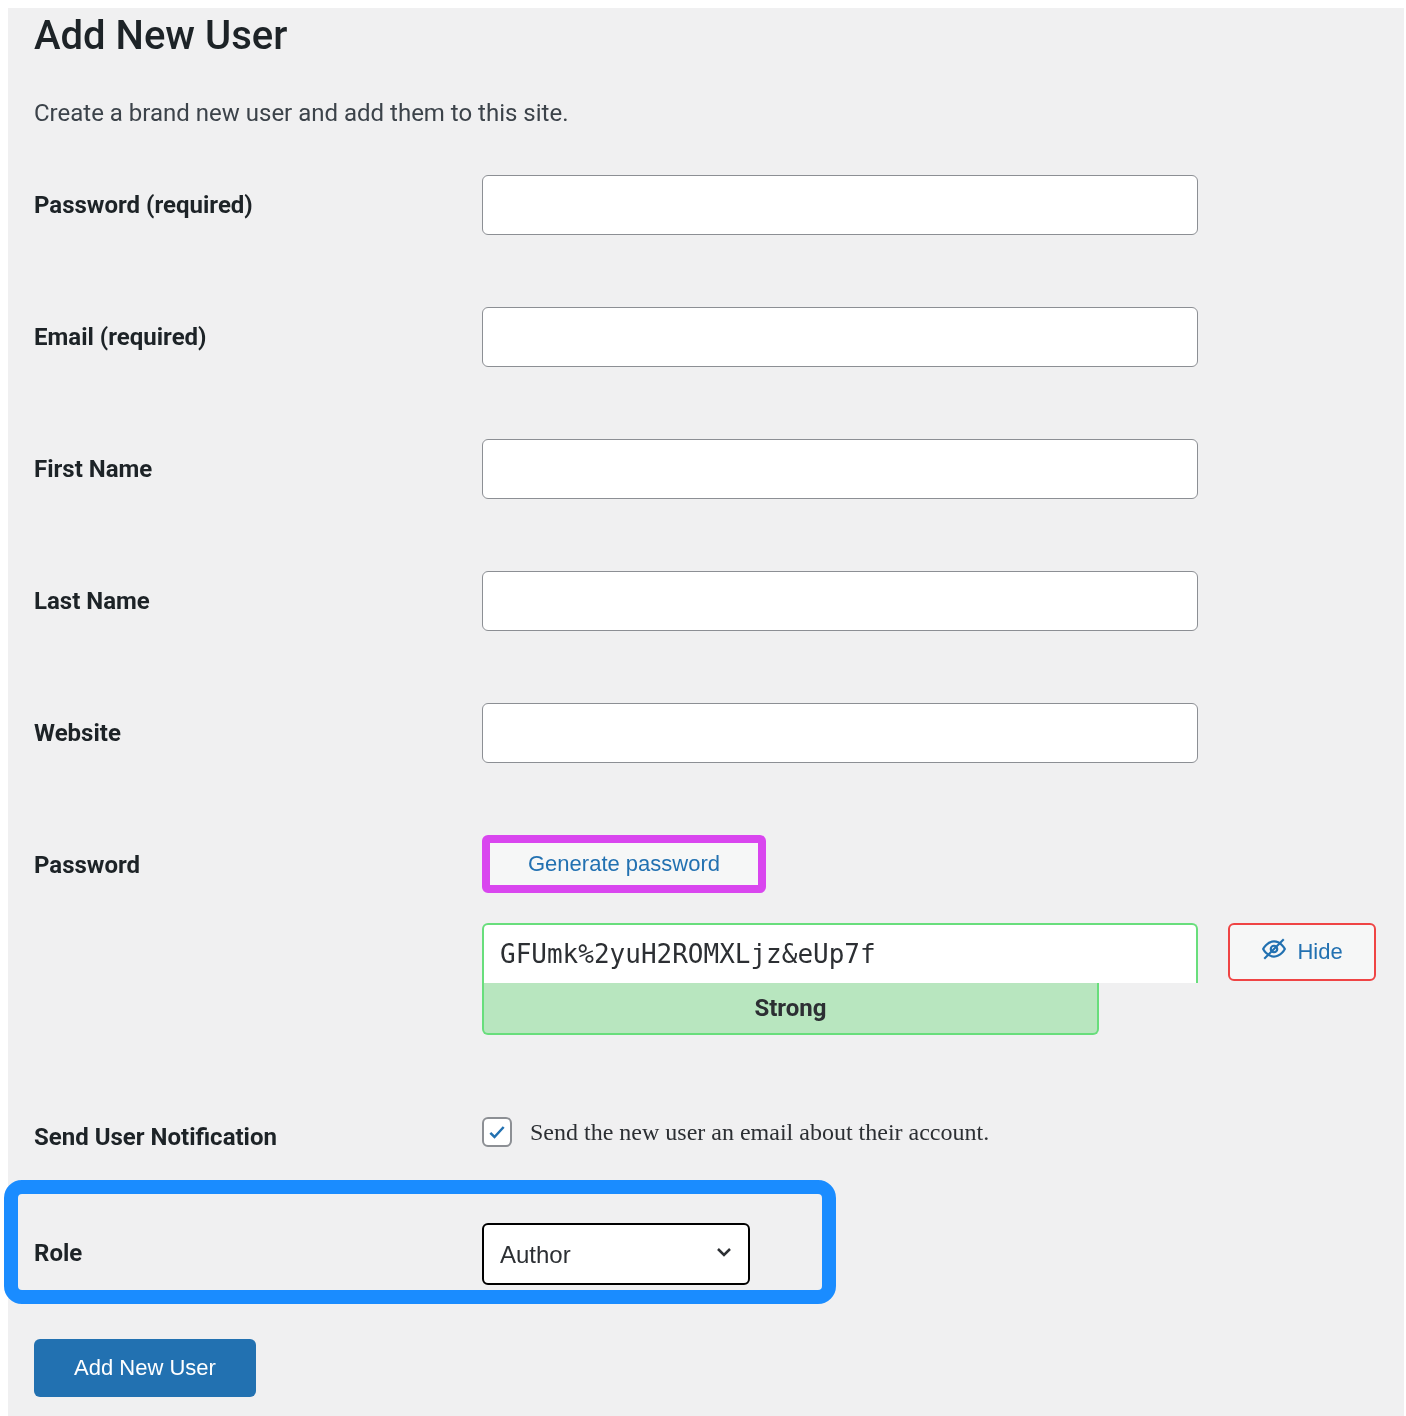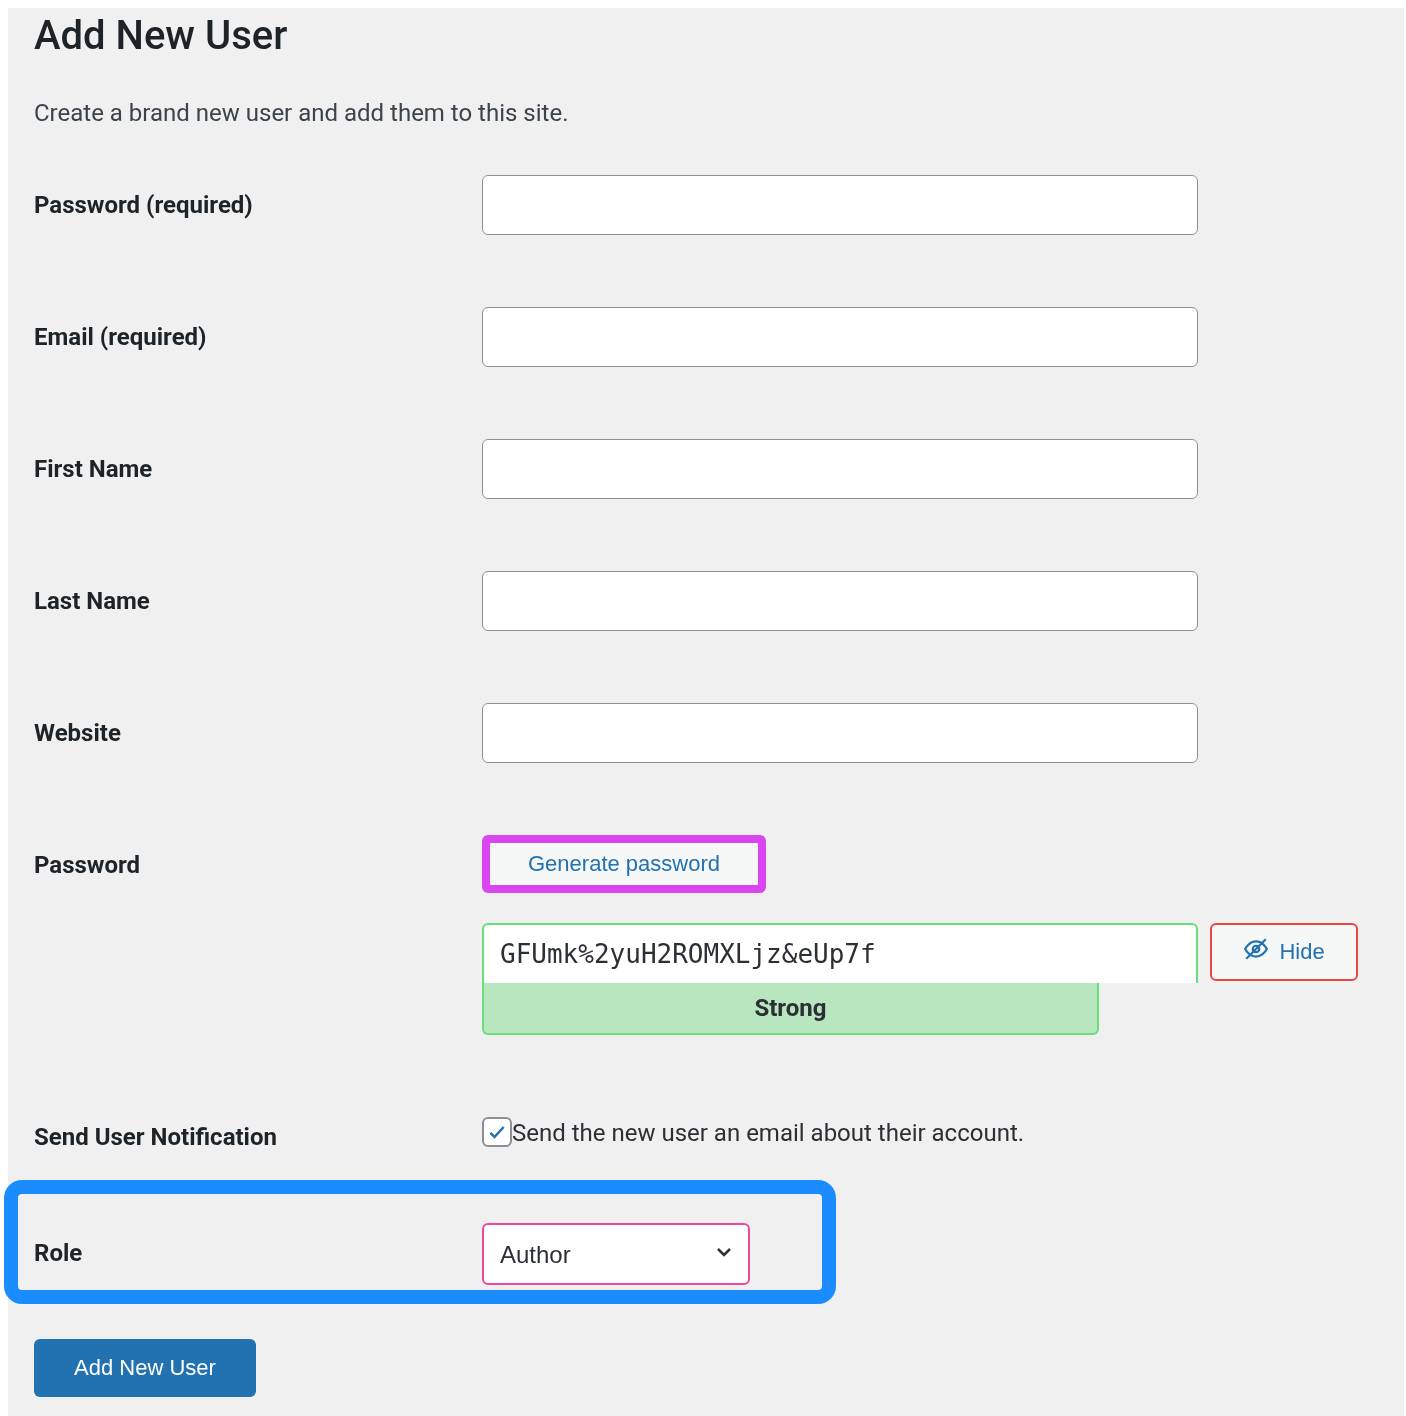--- a/index.html
+++ b/index.html
@@ -60,21 +60,21 @@
   .gen-btn {
     width: 284px; height: 58px;
     background: #f6f7f7;
     border: 8px solid #d946ef;
     color: #2271b1;
     font-size: 22px;
     border-radius: 6px;
     cursor: pointer;
     text-align: center;
   }
-  .pw-row { display: flex; align-items: flex-start; gap: 12px; }
+  .pw-row { display: flex; align-items: flex-start; gap: 30px; }
   .pw-input-wrap { width: 716px; display: flex; flex-direction: column; }
   .pw-input {
     width: 716px; height: 60px;
     border: 2px solid #68de7c;
     border-radius: 6px 6px 0 0;
     background: #fff;
     font-family: ui-monospace, SFMono-Regular, Menlo, Consolas, monospace;
     font-size: 26px;
     padding: 0 16px;
     color: #2c2f33;
@@ -93,42 +93,42 @@
     width: 148px; height: 58px;
     background: #f6f7f7;
     border: 2px solid #ef4444;
     border-radius: 6px;
     color: #2271b1;
     font-size: 22px;
     display: inline-flex; align-items: center; justify-content: center; gap: 10px;
     cursor: pointer;
   }
   .hide-btn svg { width: 26px; height: 26px; stroke: #2271b1; fill: none; }
-  .check-row { display: flex; align-items: flex-end; padding-top: 10px; }
+  .check-row { display: flex; align-items: center; gap: 18px; padding-top: 10px; font-family: Liberation Serif, serif; }
   .checkbox {
     width: 30px; height: 30px; border: 2px solid #8c8f94; border-radius: 6px;
     background: #fff; display: inline-flex; align-items: center; justify-content: center;
     cursor: pointer;
   }
   .checkbox svg { width: 20px; height: 20px; stroke: #2271b1; stroke-width: 3; fill: none; }
   .check-text { font-size: 24px; color: #2c2f33; }
   .role-highlight {
     position: absolute;
     left: -4px;
     width: 832px;
     height: 124px;
     border: 14px solid #1a8cff;
     border-radius: 18px;
     pointer-events: none;
     z-index: 2;
     top: 1172px;
   }
   .role-select {
     width: 268px; height: 62px;
-    border: 2px solid #ec4899; border-radius: 6px;
+    border: 2px solid #000000; border-radius: 6px;
     background: #fff; color: #2c2f33; font-size: 24px;
     padding: 0 44px 0 16px;
     appearance: none; -webkit-appearance: none; -moz-appearance: none;
     position: relative;
   }
   .role-wrap { position: relative; width: 268px; }
   .role-caret {
     position: absolute; right: 14px; top: 50%; transform: translateY(-50%);
     pointer-events: none; color: #2c2f33;
   }

